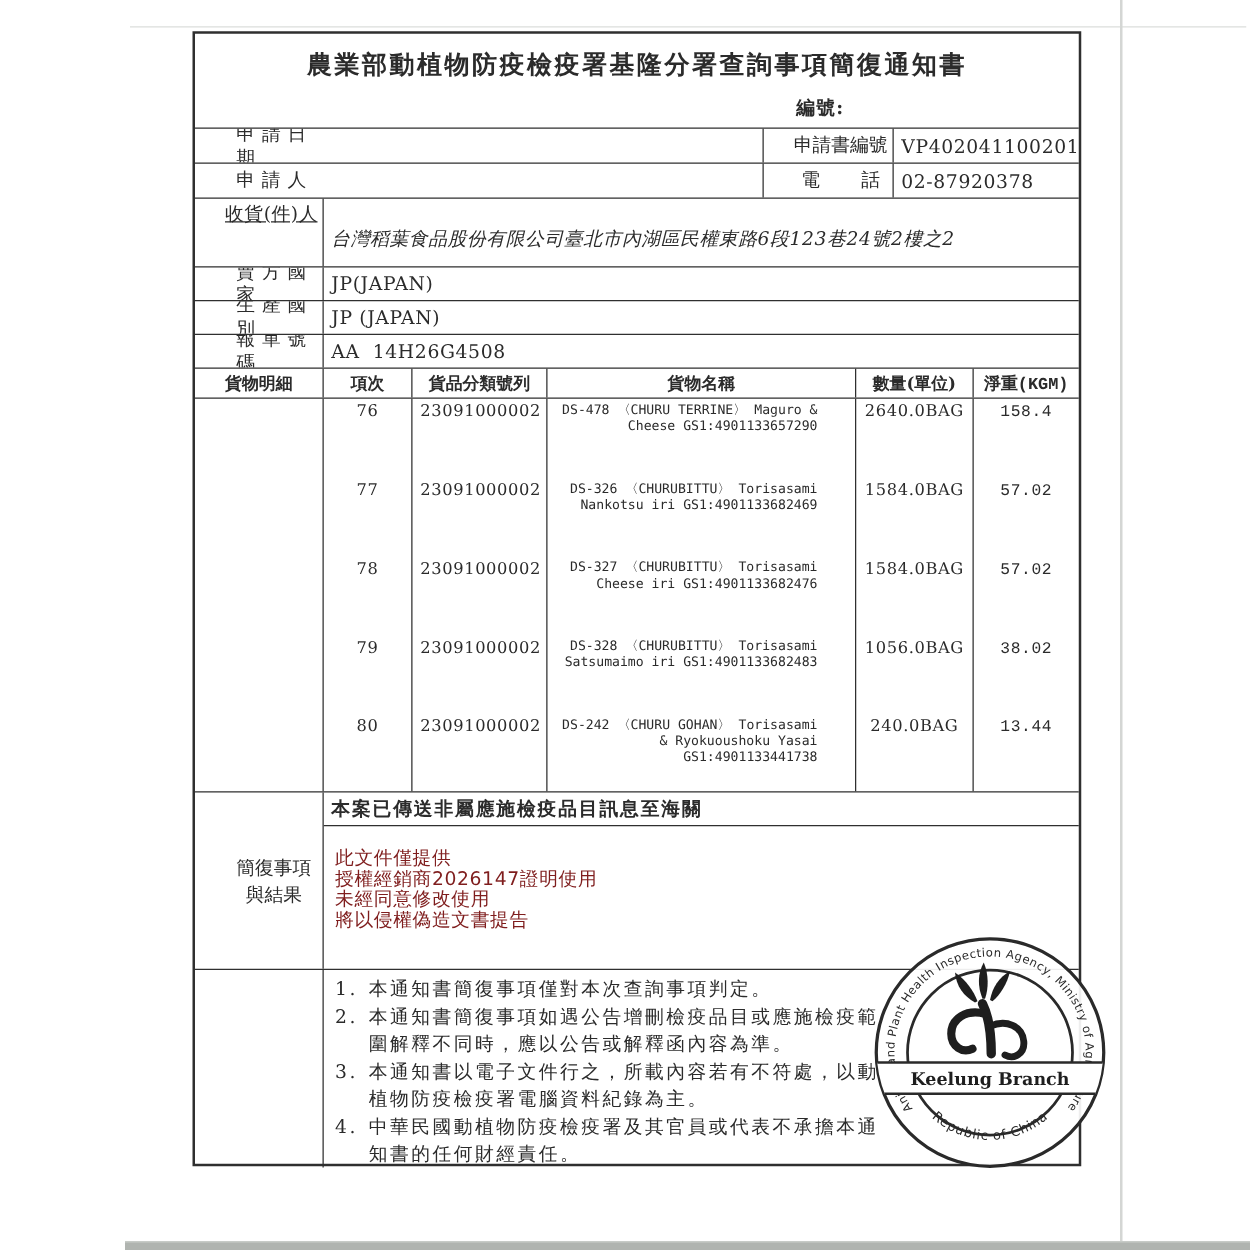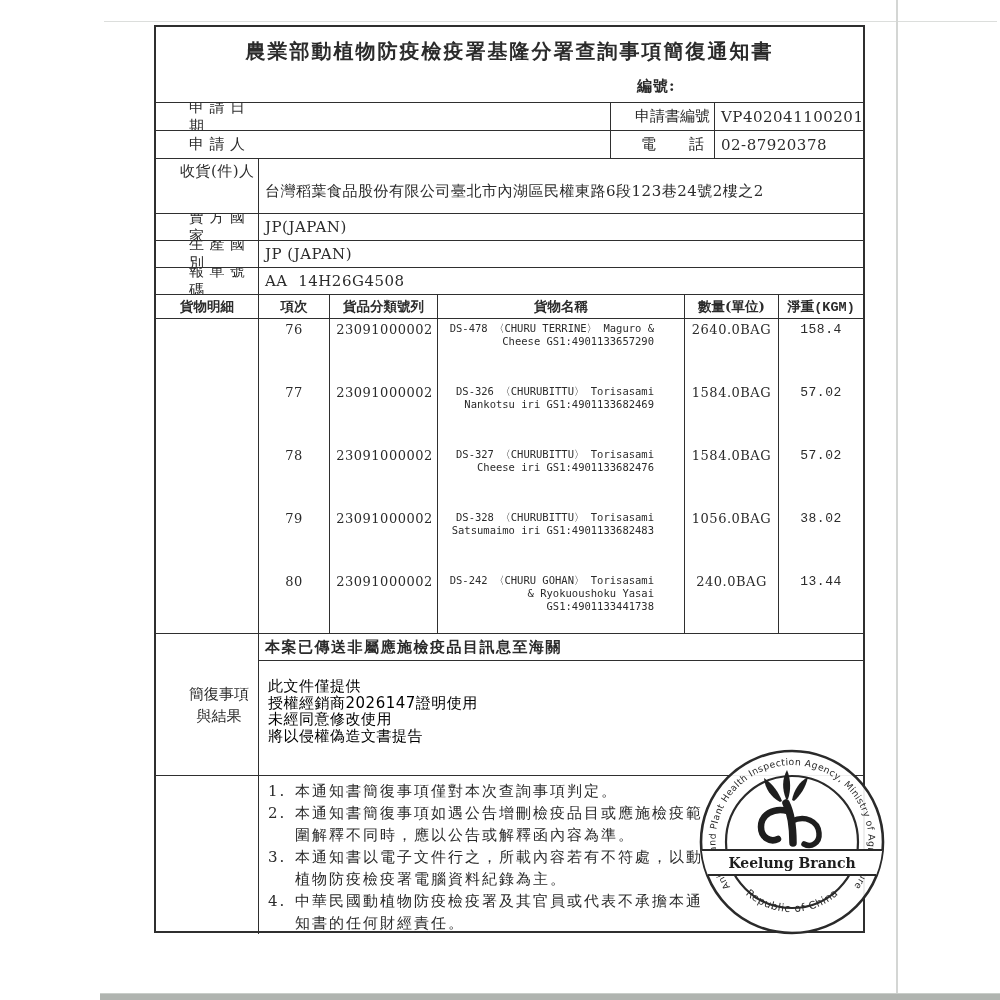--- a/index.html
+++ b/index.html
@@ -33,40 +33,40 @@
   .doc-title { text-align:center; font-weight:bold; font-size:20px; letter-spacing:2px; padding-top:11px; }
   .serial { position:absolute; left:481px; top:50px; font-size:15px; font-weight:bold; letter-spacing:1px; }
 
   .h28 { height:28px; } .h27 { height:27px; } .h55 { height:55px; }
   .lbl { font-size:15px; letter-spacing:0; }
   .lbl-j { display:block; width:100%; padding:0 13px; text-align:justify; text-align-last:justify;margin-left:20px; }
   .val { font-size:15px; padding-left:6px; letter-spacing:0.5px; white-space:pre-wrap; }
   .w-val1 { width:352px; flex-shrink:0;margin-top:44px; }
   .w-lbl2 { width:104px; flex-shrink:0; }
   .consignee-lbl { align-items:flex-start; padding-top:3px; }
-  .consignee-lbl .lbl-j { padding:0 4px; }
+  .consignee-lbl .lbl-j { padding:0 4px;text-decoration:underline; }
   .consignee-val { align-items:flex-end; padding-bottom:12px; font-size:15px; }
 
   .goods-header { height:24px; font-size:13.5px; font-weight:bold; }
   .goods-header .cell { justify-content:center; }
   .goods-body { height:315px; }
   .goods-col { display:flex; flex-direction:column;text-align:right; }
   .slot { height:63px; flex-shrink:0; display:flex; align-items:flex-start; padding-top:3px; }
   .slot.center { justify-content:center; }
   .num { font-size:13px; letter-spacing:0.5px; }
   .name-slot { padding-left:3px; padding-right:30px; font-family:"DejaVu Sans Mono","Liberation Mono",monospace;
     font-size:10.5px; line-height:13px; letter-spacing:0; }
 
   .reply-section { height:142px; }
   .reply-label { flex-direction:column; justify-content:center; font-size:15px; line-height:22px; text-align:center;padding-left:24px; }
   .reply-right { flex:1; display:flex; flex-direction:column; border-left:1.5px solid #2f2f2f; }
   .customs-row { height:27px; border-bottom:1.5px solid #2f2f2f; display:flex; align-items:center;
     font-weight:bold; font-size:15px; letter-spacing:1.5px; padding-left:6px; flex-shrink:0; }
   .red-block { flex:1; padding:17px 0 0 9px; font-family:"DejaVu Sans","Liberation Sans",sans-serif;
-    color:#000000; font-size:15px; line-height:16.5px; letter-spacing:0.5px; }
+    color:#7f1d1d; font-size:15px; line-height:16.5px; letter-spacing:0.5px; }
 
   .notes-section { flex:1; }
   .notes-content { flex:1; position:relative; align-items:flex-start; }
   .notes-list { width:445px; padding:4px 0 0 9px; font-size:15px; line-height:22px; letter-spacing:2px; }
   .note { display:flex; }
   .note-num { width:27px; flex-shrink:0; }
   .note-text { flex:1; }
 
   
   .seal { position:absolute; left:541px; top:720px; width:190px; height:190px; z-index:5; }
@@ -105,21 +105,21 @@
     <div class="cell w-lbl2 lbl">
         <span class="lbl-j" style="padding:0 10px;">電 話</span>
       </div>
     <div class="cell val" style="flex:1;">02-87920378</div>
   </div>
 
   <div class="row h55">
     <div class="cell nb c-label lbl consignee-lbl">
         <span class="lbl-j">收貨(件)人</span>
       </div>
-    <div class="cell val consignee-val" style="flex:1;">台灣稻葉食品股份有限公司臺北市內湖區民權東路6段123巷24號2樓之2</div>
+    <div class="cell val consignee-val" style="flex:1;font-style:italic;">台灣稻葉食品股份有限公司臺北市內湖區民權東路6段123巷24號2樓之2</div>
   </div>
 
   <div class="row h27">
     <div class="cell nb c-label lbl">
         <span class="lbl-j">賣方國家</span>
       </div>
     <div class="cell val" style="flex:1;">JP(JAPAN)</div>
   </div>
 
   <div class="row h27">

